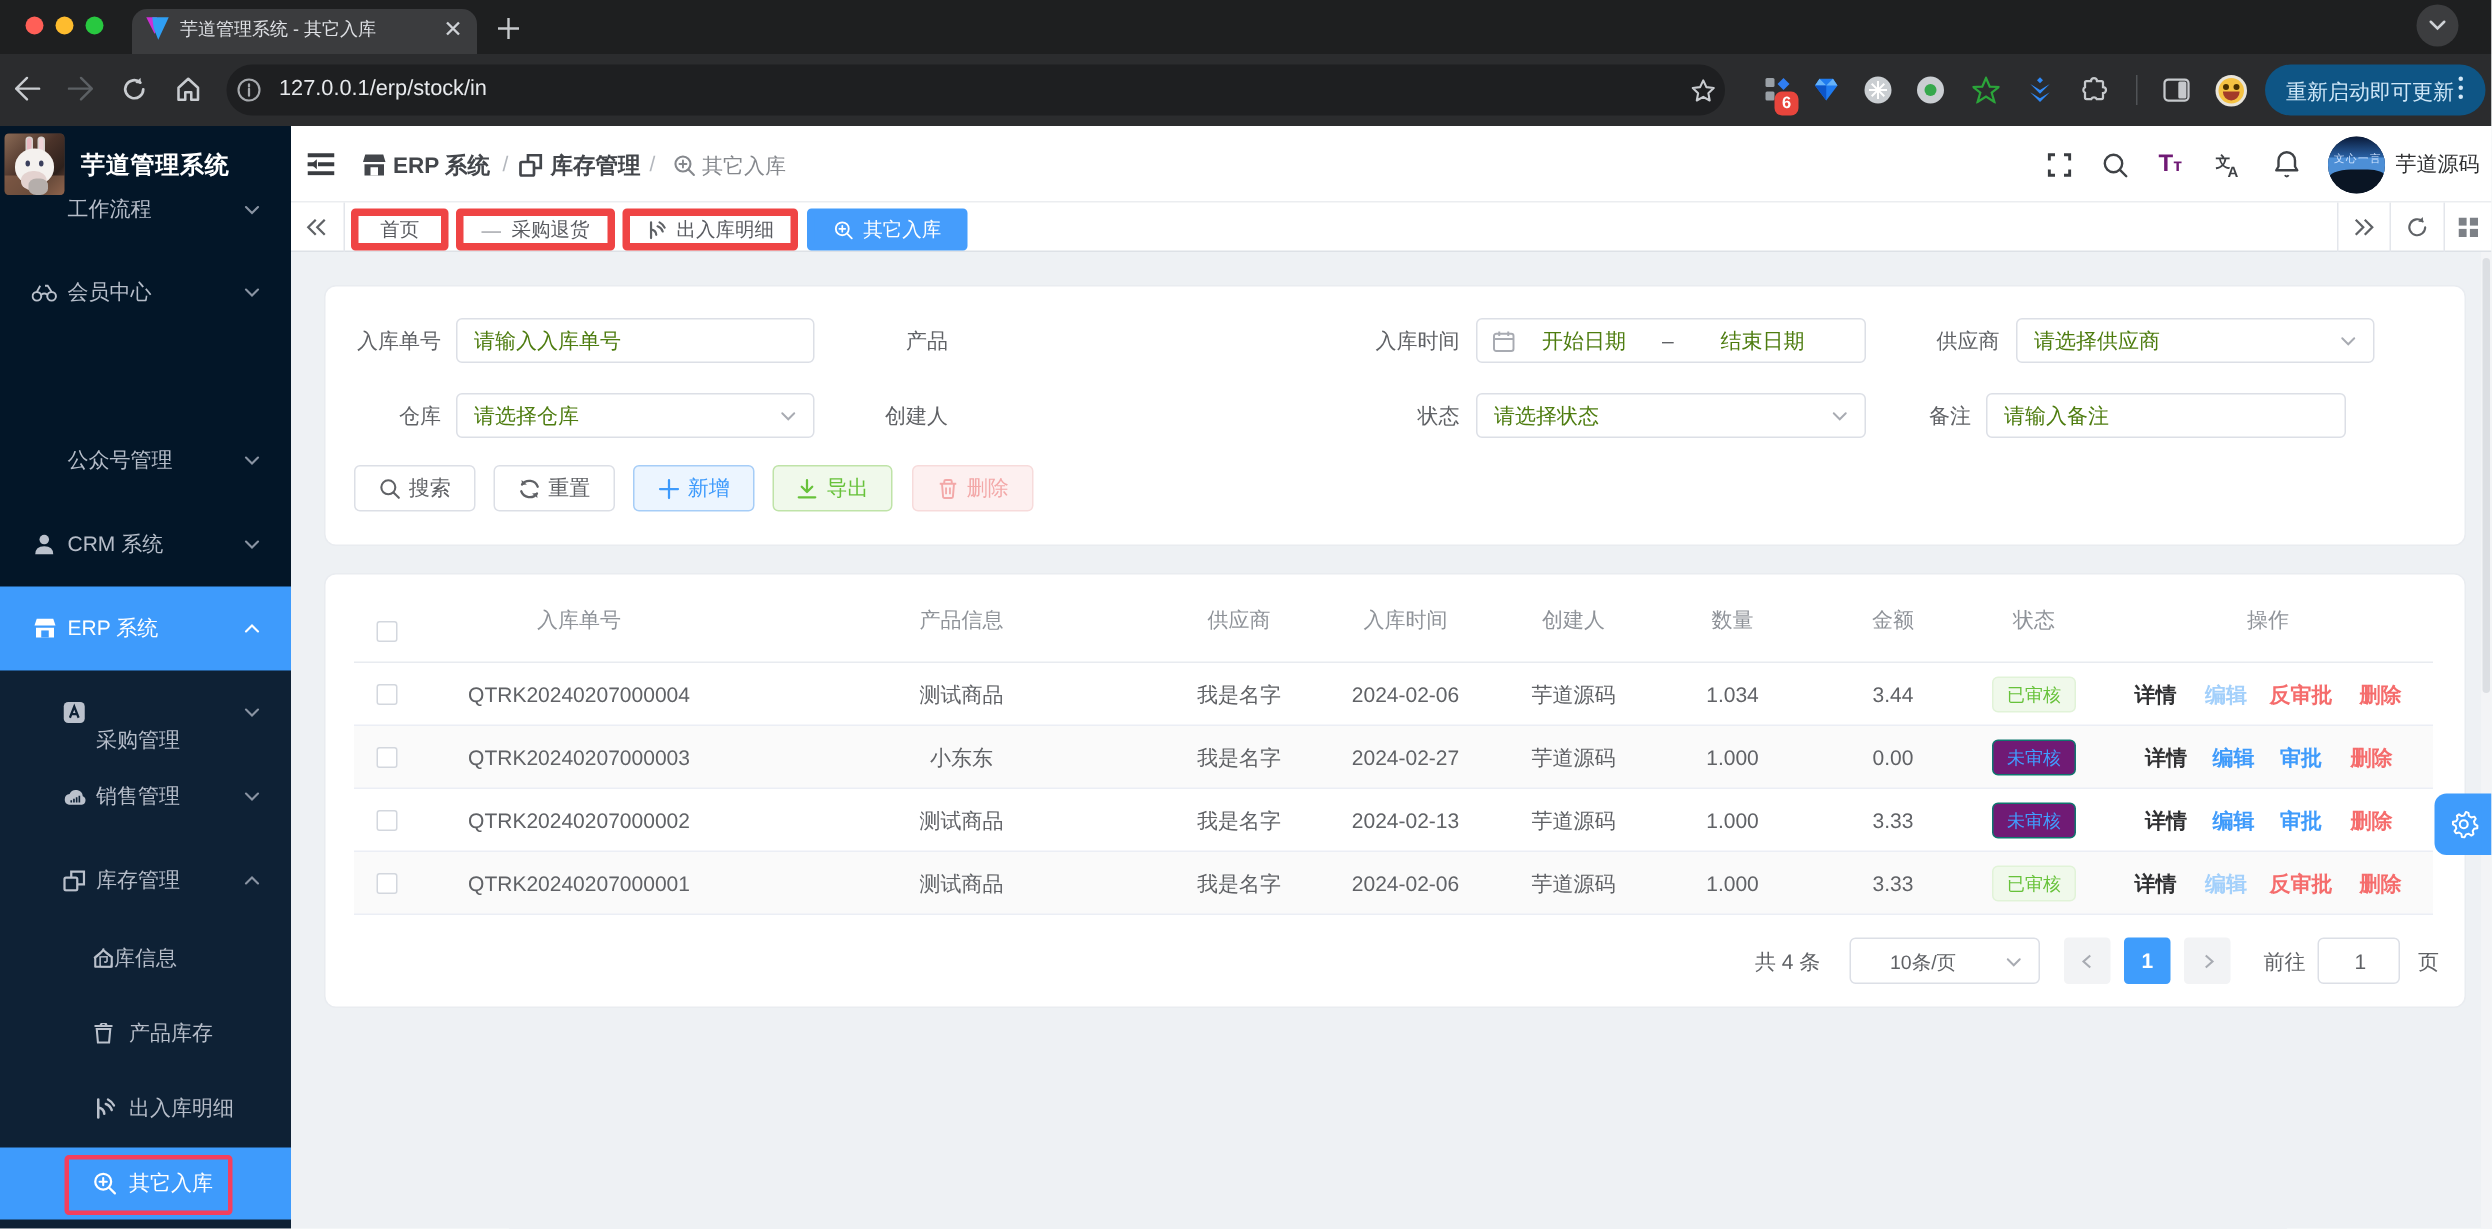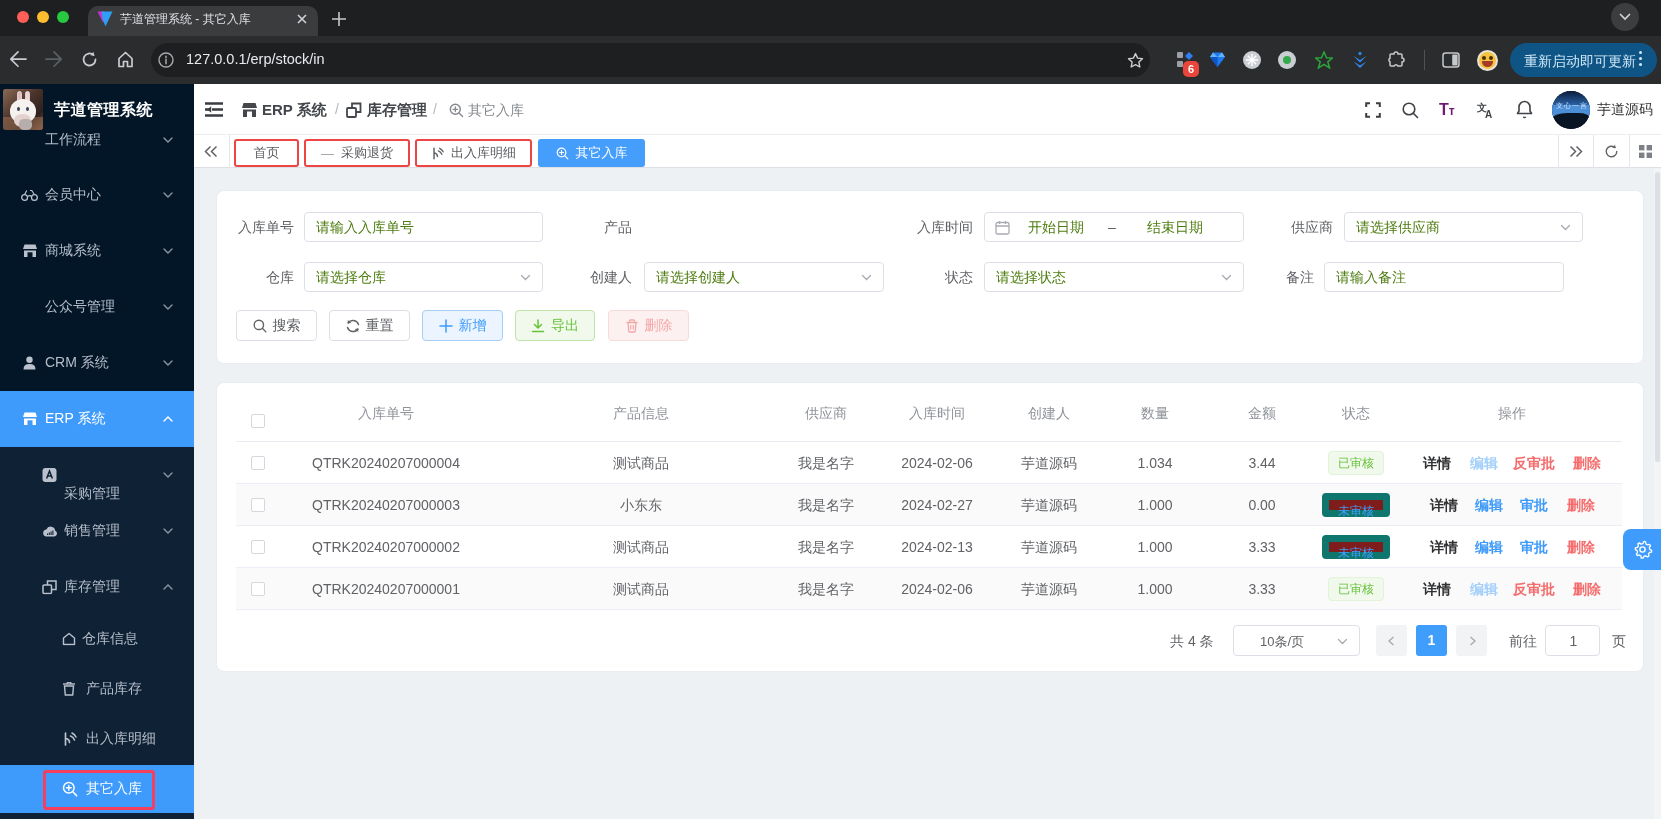--- a/index.html
+++ b/index.html
@@ -21,27 +21,27 @@
 .lbl{position:absolute;height:30px;line-height:30px;font-size:14px;color:#606266;text-align:right;}
 .inp{position:absolute;height:30px;background:#fff;border:1px solid #dcdfe6;border-radius:4px;}
 .ph{position:absolute;left:11px;top:0;height:28px;line-height:28px;font-size:14px;color:#4d7c0f;white-space:nowrap;}
 .chv{position:absolute;top:9px;width:11px;height:11px;}
 .btn{position:absolute;height:31px;border-radius:4px;border:1px solid #dcdfe6;background:#fff;font-size:14px;color:#606266;display:flex;align-items:center;justify-content:center;gap:6px;}
 .cell{position:absolute;font-size:14px;color:#606266;white-space:nowrap;transform:translateX(-50%);}
 .hcell{position:absolute;font-size:14px;color:#8f9399;white-space:nowrap;transform:translateX(-50%);}
 .cb{position:absolute;width:14px;height:14px;border:1px solid #d3d7de;border-radius:2px;background:#fff;}
 .tag{position:absolute;height:24px;line-height:22px;border-radius:4px;font-size:12px;padding:0 9px;transform:translateX(-50%);}
 .tag.g{background:#f0f9eb;border:1px solid #e1f3d8;color:#67c23a;}
-.tag.b{background:#7f1d1d;border:7px solid #0f766e;color:#409eff;}
+.tag.b{background:#701a75;border:1px solid #0f766e;color:#409eff;}
 .op{position:absolute;font-size:14px;font-weight:700;white-space:nowrap;transform:translateX(-50%);}
 .mrow{position:absolute;left:0;width:194px;height:56px;display:flex;align-items:center;}
 .mtx{font-size:14px;color:#b6bdc9;white-space:nowrap;}
 .mico{position:absolute;top:50%;transform:translateY(-50%);}
 .march{position:absolute;left:162px;top:50%;transform:translateY(-50%);width:12px;height:12px;}
-.chip{position:absolute;top:4px;height:28px;background:#fff;border:2px solid #ef4444;border-radius:3px;display:flex;align-items:center;justify-content:center;font-size:13px;color:#595b60;}
+.chip{position:absolute;top:4px;height:28px;background:#fff;border:5px solid #ef4444;border-radius:3px;display:flex;align-items:center;justify-content:center;font-size:13px;color:#595b60;}
 .chip.active{background:#459dfc;border-color:#459dfc;}
 </style></head>
 <body>
 <div id="root">
 <div id="content">
 
   <div class="card" style="left:22px;top:22px;width:1428px;height:174px;"></div>
 
   <div class="lbl" style="left:0;top:44px;width:100px;">入库单号</div>
   <div class="inp" style="left:110px;top:44px;width:239px;">
@@ -67,26 +67,20 @@
       </div>
 
   <div class="lbl" style="left:0;top:94px;width:100px;">仓库</div>
   <div class="inp" style="left:110px;top:94px;width:239px;">
         <div class="ph">请选择仓库</div>
     <svg class="chv" style="left:215px;" viewBox="0 0 11 11">
           <path d="M1.5 3.5 L5.5 7.5 L9.5 3.5" fill="none" stroke="#a8abb2" stroke-width="1.3" stroke-linecap="round"></path>
         </svg>
       </div>
   <div class="lbl" style="left:338px;top:94px;width:100px;">创建人</div>
-  <div class="inp" style="left:450px;top:94px;width:240px;">
-        <div class="ph">请选择创建人</div>
-    <svg class="chv" style="left:216px;" viewBox="0 0 11 11">
-          <path d="M1.5 3.5 L5.5 7.5 L9.5 3.5" fill="none" stroke="#a8abb2" stroke-width="1.3" stroke-linecap="round"></path>
-        </svg>
-      </div>
   <div class="lbl" style="left:679px;top:94px;width:100px;">状态</div>
   <div class="inp" style="left:790px;top:94px;width:260px;">
         <div class="ph">请选择状态</div>
     <svg class="chv" style="left:236px;" viewBox="0 0 11 11">
           <path d="M1.5 3.5 L5.5 7.5 L9.5 3.5" fill="none" stroke="#a8abb2" stroke-width="1.3" stroke-linecap="round"></path>
         </svg>
       </div>
   <div class="lbl" style="left:1020px;top:94px;width:100px;">备注</div>
   <div class="inp" style="left:1130px;top:94px;width:240px;">
         <div class="ph">请输入备注</div>
@@ -349,30 +343,20 @@
     <svg class="mico" style="left:21px;" width="17" height="13" viewBox="0 0 17 13">
           <circle cx="3.6" cy="9" r="2.9" fill="none" stroke="#bac1cc" stroke-width="1.3"></circle>
           <circle cx="13.4" cy="9" r="2.9" fill="none" stroke="#bac1cc" stroke-width="1.3"></circle>
           <path d="M6.5 8 Q8.5 6.4 10.5 8 M3.6 6 L5.8 2 M13.4 6 L10.8 2 H9" fill="none" stroke="#bac1cc" stroke-width="1.2"></path>
         </svg>
     <span class="mtx" style="margin-left:45px;">会员中心</span>
         <svg class="march" viewBox="0 0 12 12">
           <path d="M2 4 L6 8 L10 4" fill="none" stroke="#8a94a3" stroke-width="1.4" stroke-linecap="round"></path>
         </svg>
       </div>
-  <div class="mrow" style="top:139px;">
-    <svg class="mico" style="left:22px;" width="16" height="15" viewBox="0 0 16 15">
-          <path d="M1 5.5 L2.5 1 H13.5 L15 5.5 Z M2 7 H14 V13.5 H2 Z" fill="#bac1cc"></path>
-          <rect x="5.5" y="8.8" width="5" height="4.7" fill="#031628"></rect>
-        </svg>
-    <span class="mtx" style="margin-left:45px;">商城系统</span>
-        <svg class="march" viewBox="0 0 12 12">
-          <path d="M2 4 L6 8 L10 4" fill="none" stroke="#8a94a3" stroke-width="1.4" stroke-linecap="round"></path>
-        </svg>
-      </div>
   <div class="mrow" style="top:195px;">
         <span class="mtx" style="margin-left:45px;">公众号管理</span>
         <svg class="march" viewBox="0 0 12 12">
           <path d="M2 4 L6 8 L10 4" fill="none" stroke="#8a94a3" stroke-width="1.4" stroke-linecap="round"></path>
         </svg>
       </div>
   <div class="mrow" style="top:251px;">
     <svg class="mico" style="left:22px;" width="15" height="15" viewBox="0 0 15 15">
           <circle cx="7.5" cy="4.2" r="3.2" fill="#bac1cc"></circle>
           <path d="M1.5 14 Q1.5 8.6 7.5 8.6 Q13.5 8.6 13.5 14 Z" fill="#bac1cc"></path>
@@ -419,21 +403,21 @@
         </svg>
     <span class="mtx" style="margin-left:64px;">库存管理</span>
         <svg class="march" viewBox="0 0 12 12">
           <path d="M2 8 L6 4 L10 8" fill="none" stroke="#8a94a3" stroke-width="1.4" stroke-linecap="round"></path>
         </svg>
       </div>
   <div class="mrow" style="top:530px;height:50px;">
     <svg class="mico" style="left:62px;" width="14" height="13" viewBox="0 0 14 13">
           <path d="M1.5 5.5 L7 1 L12.5 5.5 V12 H1.5 Z" fill="none" stroke="#bac1cc" stroke-width="1.4" stroke-linejoin="round"></path>
         </svg>
-    <span class="mtx" style="margin-left:82px;">仓库信息</span>
+    <span class="mtx" style="margin-left:62px;">仓库信息</span>
       </div>
   <div class="mrow" style="top:580px;height:50px;">
     <svg class="mico" style="left:62px;" width="14" height="14" viewBox="0 0 14 14">
           <path d="M2.5 4 H11.5 L10.7 13 H3.3 Z" fill="none" stroke="#bac1cc" stroke-width="1.4"></path>
           <path d="M1 2 H13" stroke="#bac1cc" stroke-width="1.4"></path>
           <path d="M5 2 a2 2 0 0 1 4 0" fill="none" stroke="#bac1cc" stroke-width="1.4"></path>
         </svg>
     <span class="mtx" style="margin-left:86px;">产品库存</span>
       </div>
   <div class="mrow" style="top:630px;height:50px;">

